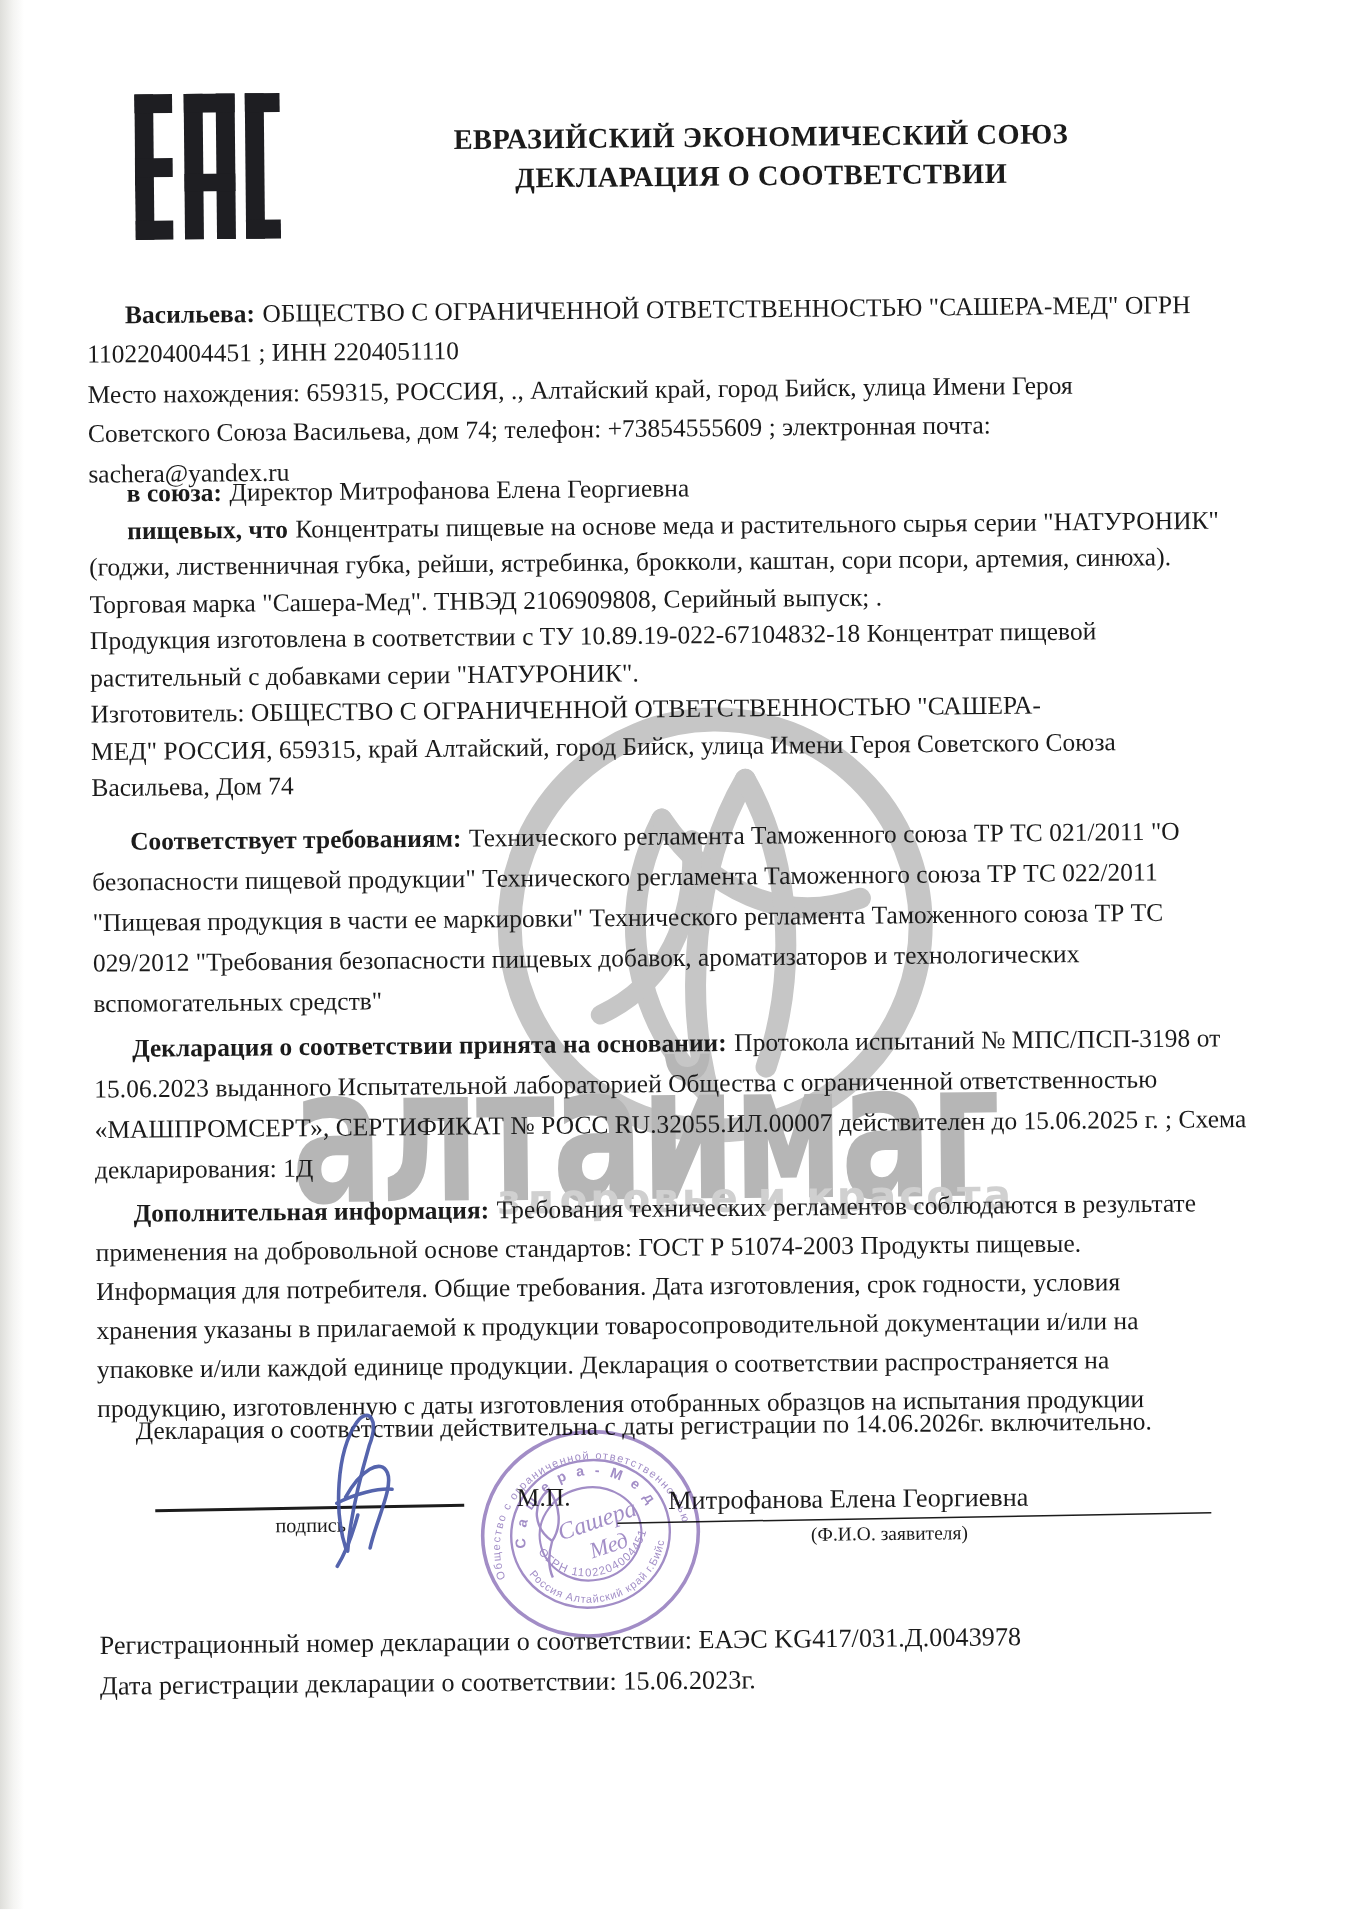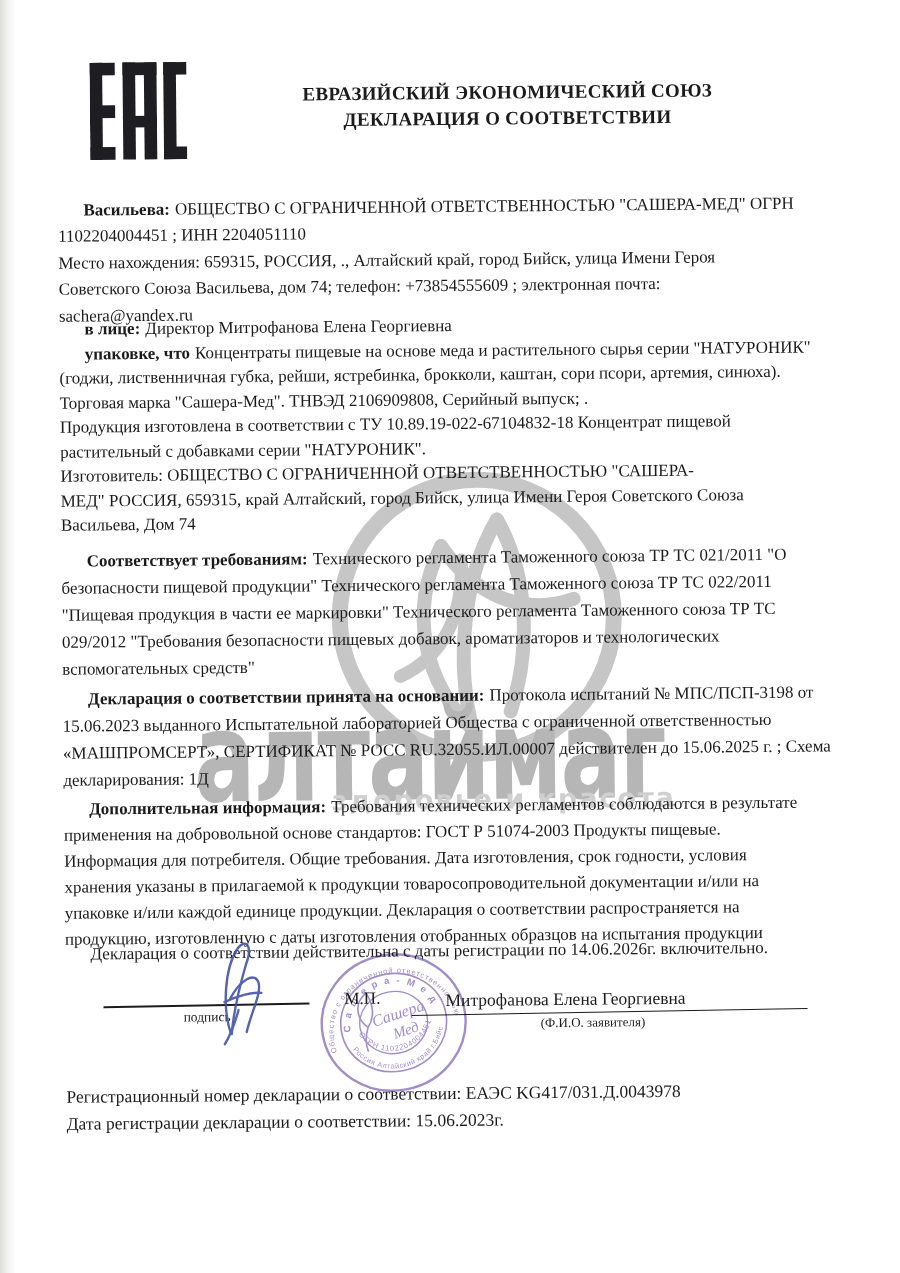--- a/index.html
+++ b/index.html
@@ -87,25 +87,25 @@
 
     <p class="para" style="top:167px;line-height:26.5px">
       <b>Васильева:</b><span>ОБЩЕСТВО С ОГРАНИЧЕННОЙ ОТВЕТСТВЕННОСТЬЮ "САШЕРА-МЕД" ОГРН
 1102204004451 ; ИНН 2204051110
 Место нахождения: 659315, РОССИЯ, ., Алтайский край, город Бийск, улица Имени Героя
 Советского Союза Васильева, дом 74; телефон: +73854555609 ; электронная почта:
 sachera@yandex.ru</span>
     </p>
 
     <p class="para" style="top:287px;line-height:26px">
-      <b>в лице:</b><span>Директор Митрофанова Елена Георгиевна</span>
+      <b>в союза:</b><span>Директор Митрофанова Елена Георгиевна</span>
     </p>
 
     <p class="para" style="top:314px;line-height:24.5px">
-      <b>упаковке, что</b><span>Концентраты пищевые на основе меда и растительного сырья серии "НАТУРОНИК"
+      <b>пищевых, что</b><span>Концентраты пищевые на основе меда и растительного сырья серии "НАТУРОНИК"
 (годжи, лиственничная губка, рейши, ястребинка, брокколи, каштан, сори псори, артемия, синюха).
 Торговая марка "Сашера-Мед". ТНВЭД 2106909808, Серийный выпуск; .
 Продукция изготовлена в соответствии с ТУ 10.89.19-022-67104832-18 Концентрат пищевой
 растительный с добавками серии "НАТУРОНИК".
 Изготовитель: ОБЩЕСТВО С ОГРАНИЧЕННОЙ ОТВЕТСТВЕННОСТЬЮ "САШЕРА-
 МЕД" РОССИЯ, 659315, край Алтайский, город Бийск, улица Имени Героя Советского Союза
 Васильева, Дом 74</span>
     </p>
 
     <p class="para" style="top:517px;line-height:27px">

